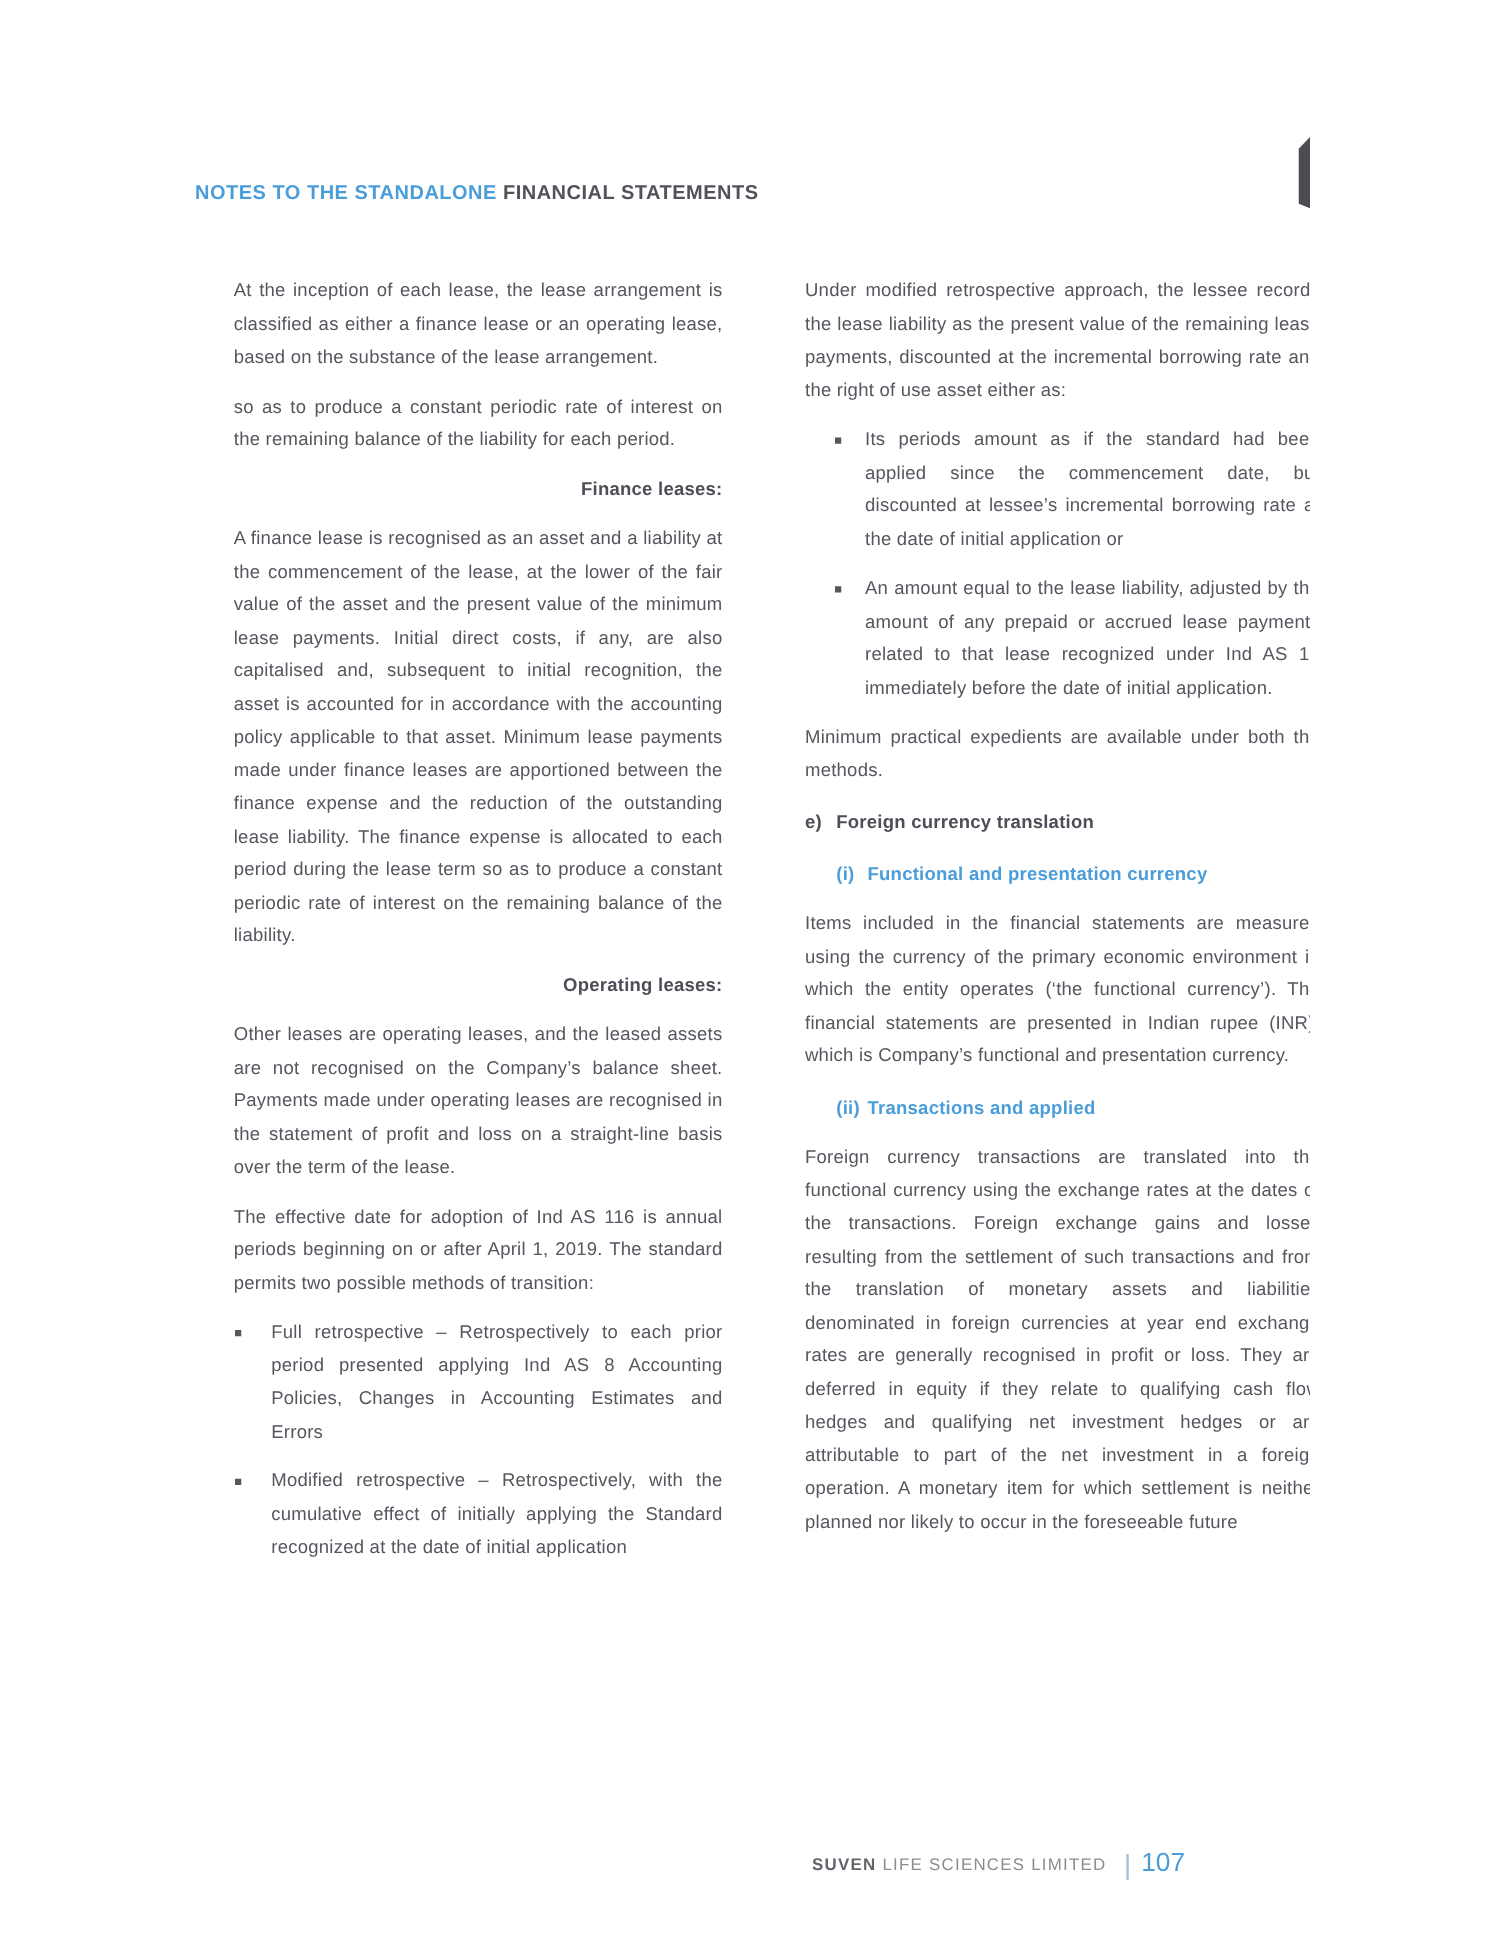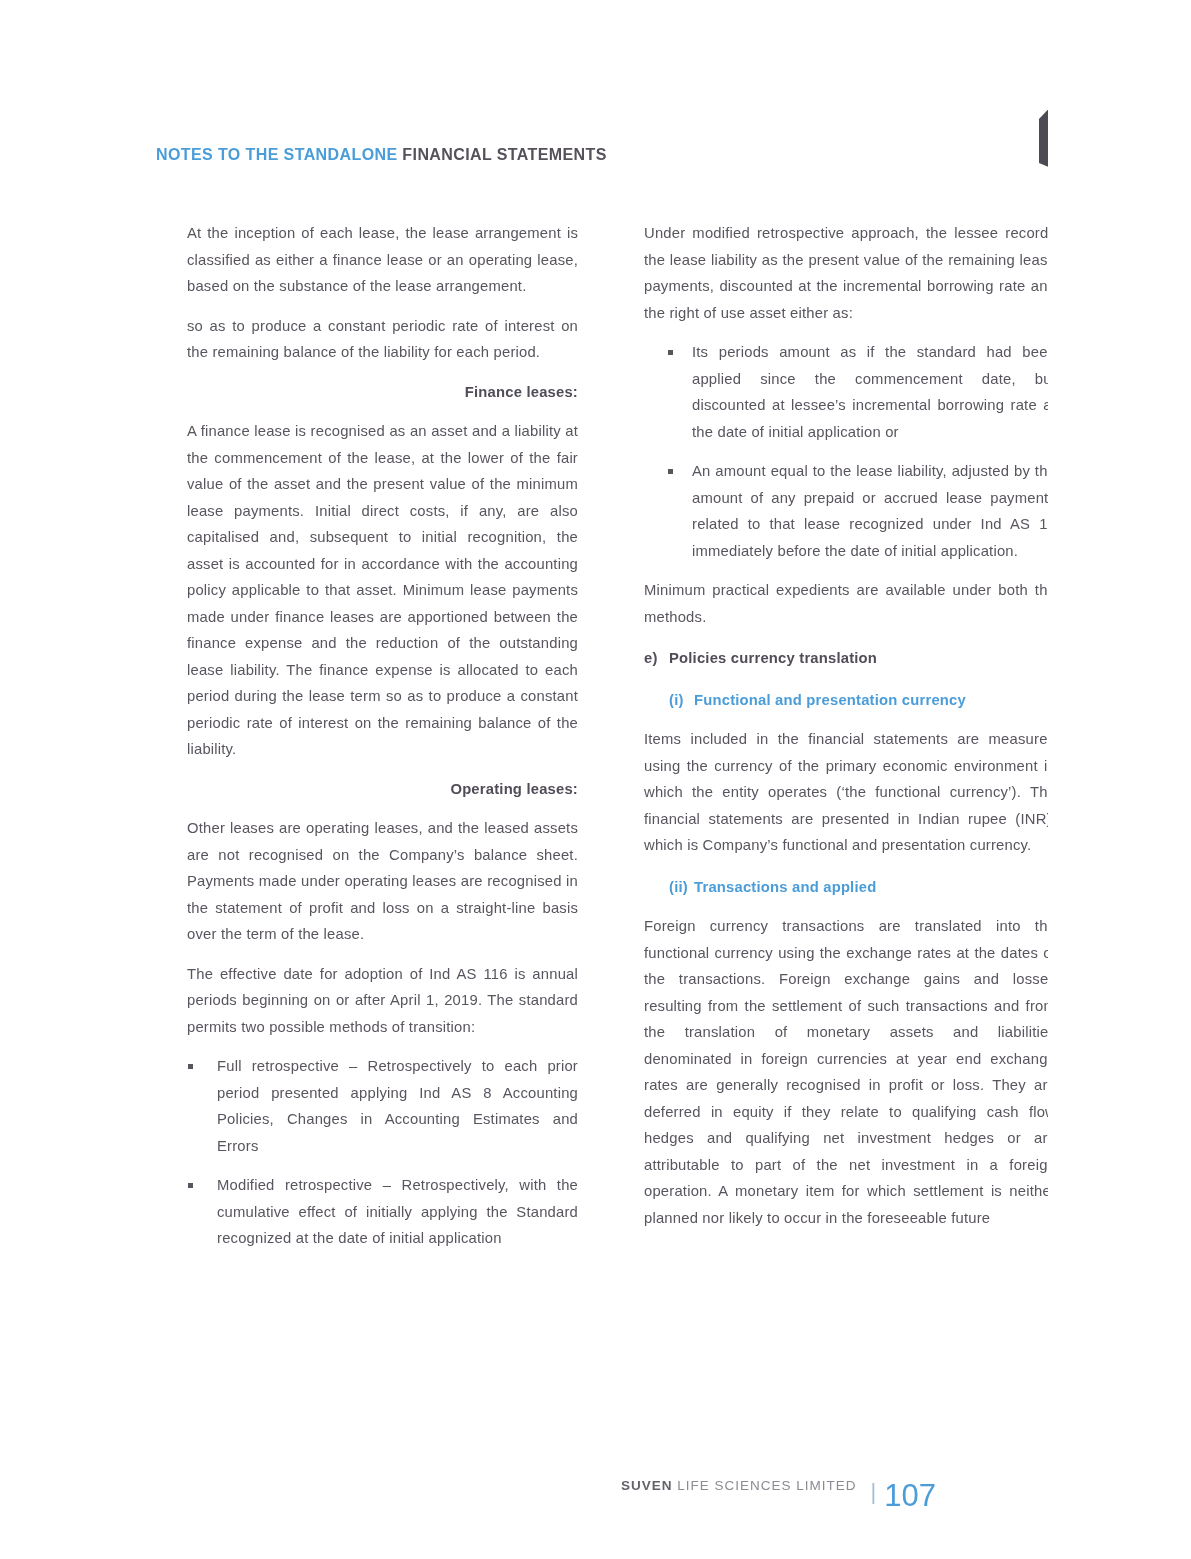--- a/index.html
+++ b/index.html
@@ -48,27 +48,27 @@
   .sidebar{
     position:absolute;left:1068px;top:225px;height:580px;
     writing-mode:vertical-rl;
     font-size:13.5px;color:#8b8b94;letter-spacing:.3px;
     white-space:nowrap;
   }
   .sb-sep{margin:9px 0;color:#9a9aa2;}
   .sb-active{color:#4a9dd8;font-weight:bold;}
   
   .footer{
-    position:absolute;top:1478px;right:112px;
-    display:flex;align-items:flex-start;white-space:nowrap;
+    position:absolute;top:1478px;right:100px;
+    display:flex;align-items:center;white-space:nowrap;
   }
   .f-brand{font-size:13.5px;letter-spacing:1px;color:#8b8b94;}
   .f-brand-bold{font-weight:bold;color:#63636b;}
   .f-sep{font-size:22px;color:#a3bdd2;margin:0 8px 0 14px;position:relative;top:1px;}
-  .f-page{font-size:31px;color:#4a9dd8;}
+  .f-page{font-size:21px;color:#4a9dd8;}
 </style>
 </head>
 <body>
 
 <div class="page">
 
   <div class="header-title">
     <span class="title-blue">NOTES TO THE STANDALONE </span><span class="title-dark">FINANCIAL STATEMENTS</span>
   </div>
 
@@ -105,21 +105,21 @@
       <span>Its periods amount as if the standard had been applied since the commencement date, but discounted at lessee’s incremental borrowing rate at the date of initial application or</span>
     </div>
     <div class="bullet-item">
       <span class="bullet-dot"></span>
       <span>An amount equal to the lease liability, adjusted by the amount of any prepaid or accrued lease payments related to that lease recognized under Ind AS 17 immediately before the date of initial application.</span>
     </div>
     <p class="rc-half">Minimum practical expedients are available under both the methods.</p>
 
     <div class="sec-row sec-e">
       <span class="marker">e)</span>
-      <span>Policies currency translation</span>
+      <span>Foreign currency translation</span>
     </div>
 
     <div class="sec-row sec-sub">
       <span class="marker">(i)</span>
       <span>Functional and presentation currency</span>
     </div>
     <p class="rc-indent">Items included in the financial statements are measured using the currency of the primary economic environment in which the entity operates (‘the functional currency’). The financial statements are presented in Indian rupee (INR), which is Company’s functional and presentation currency.</p>
 
     <div class="sec-row sec-sub">
       <span class="marker">(ii)</span>

